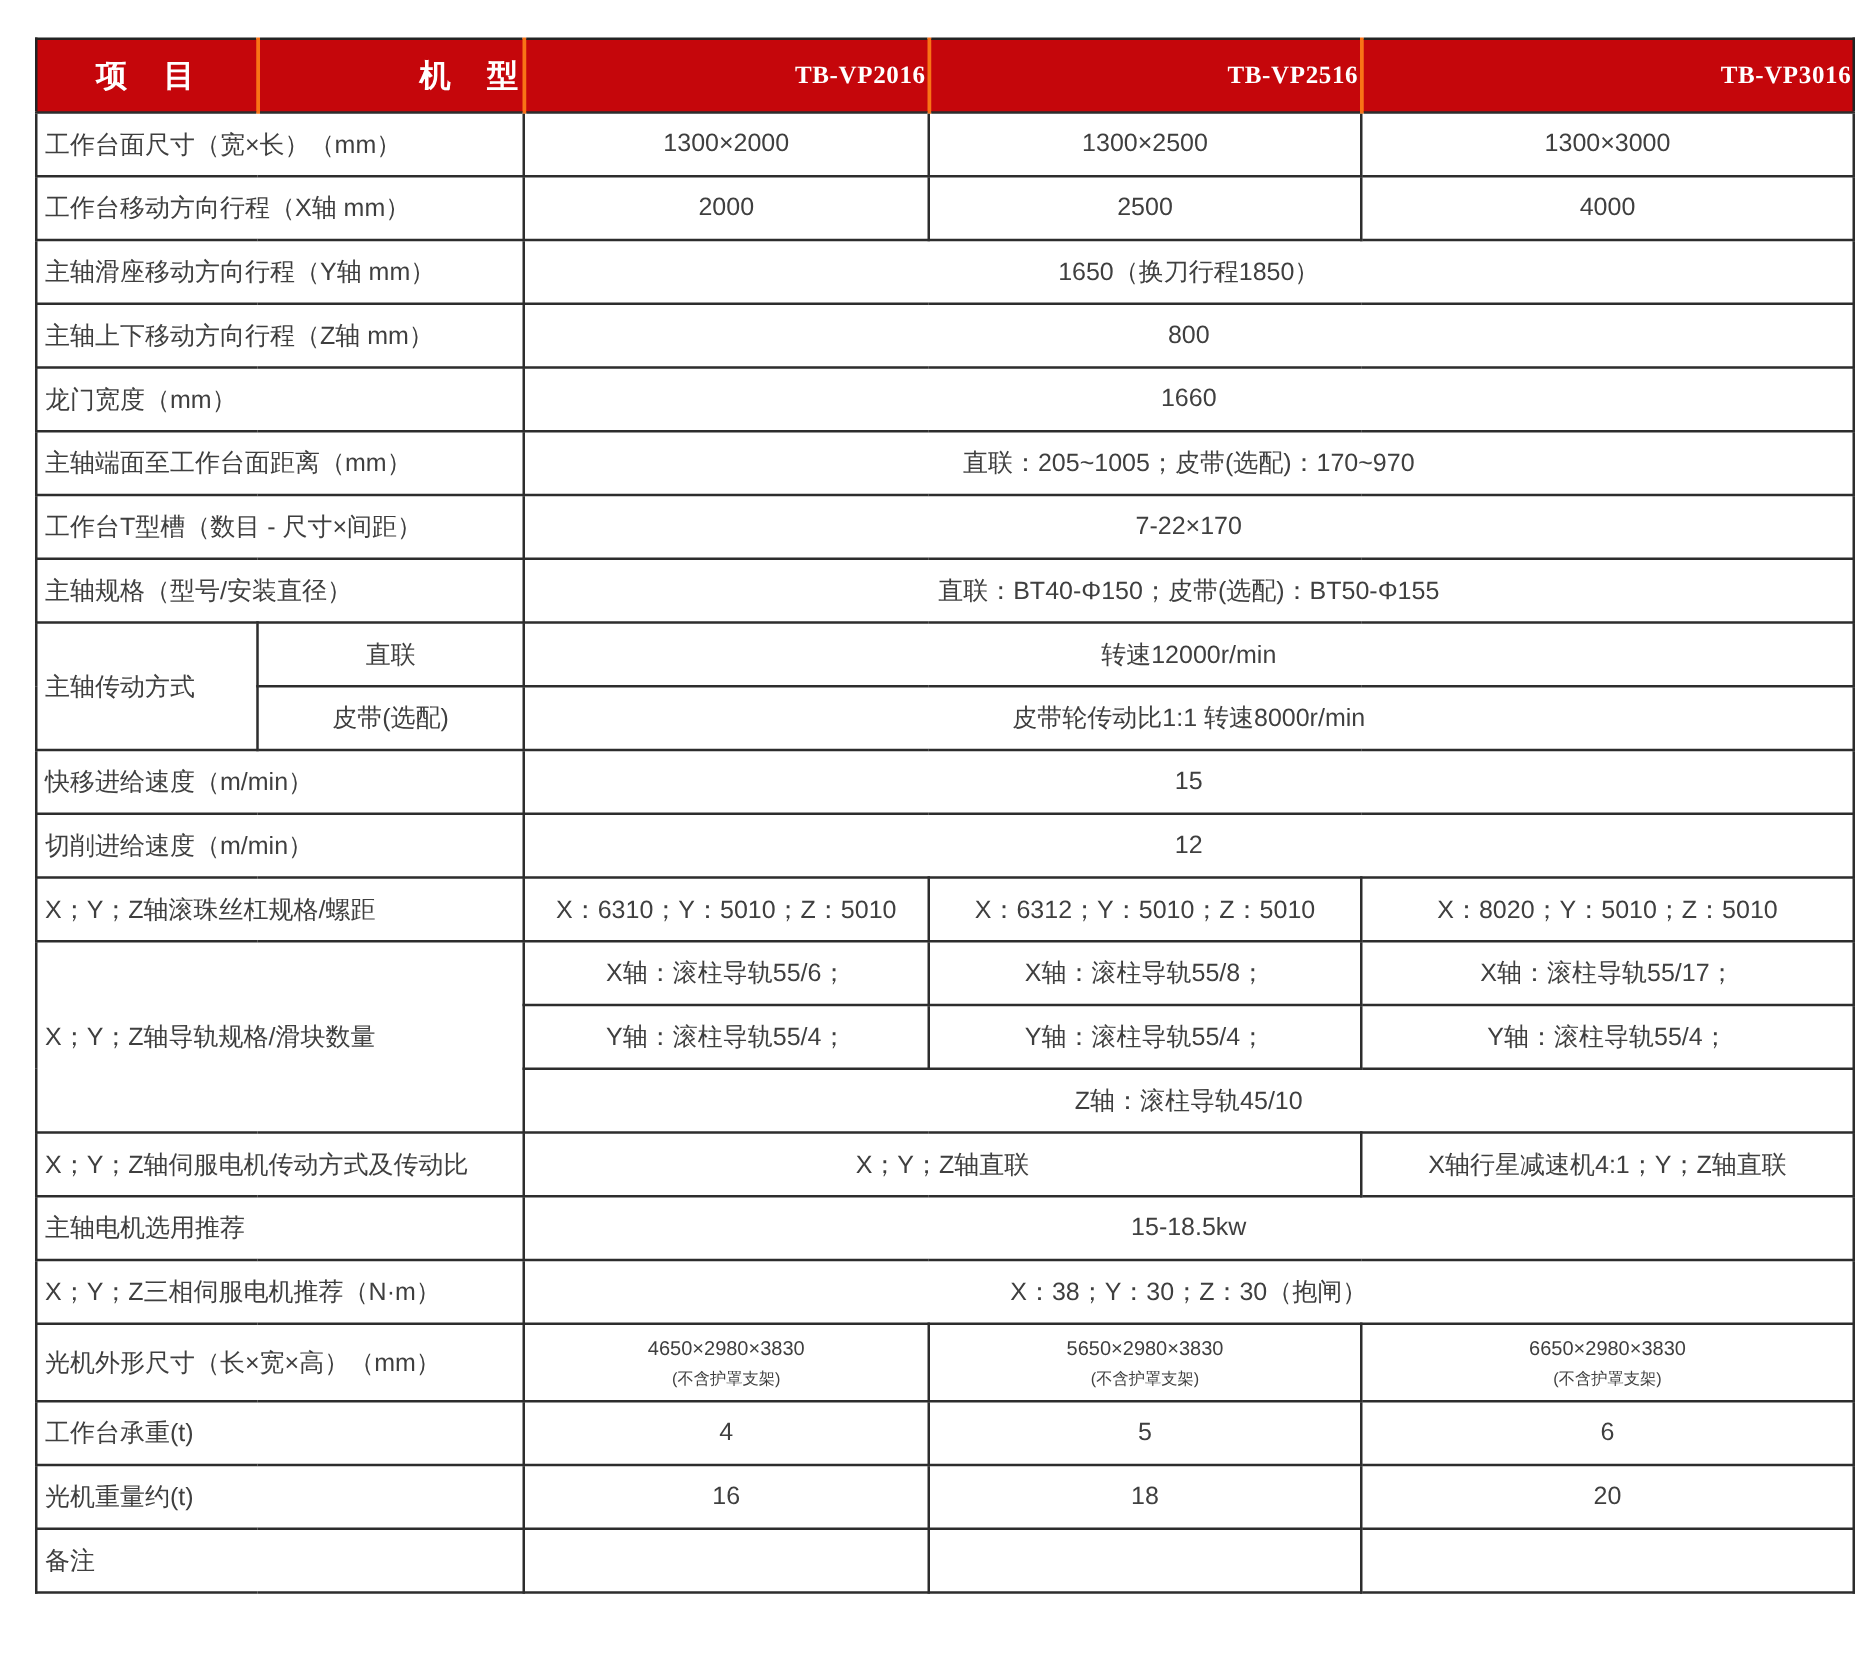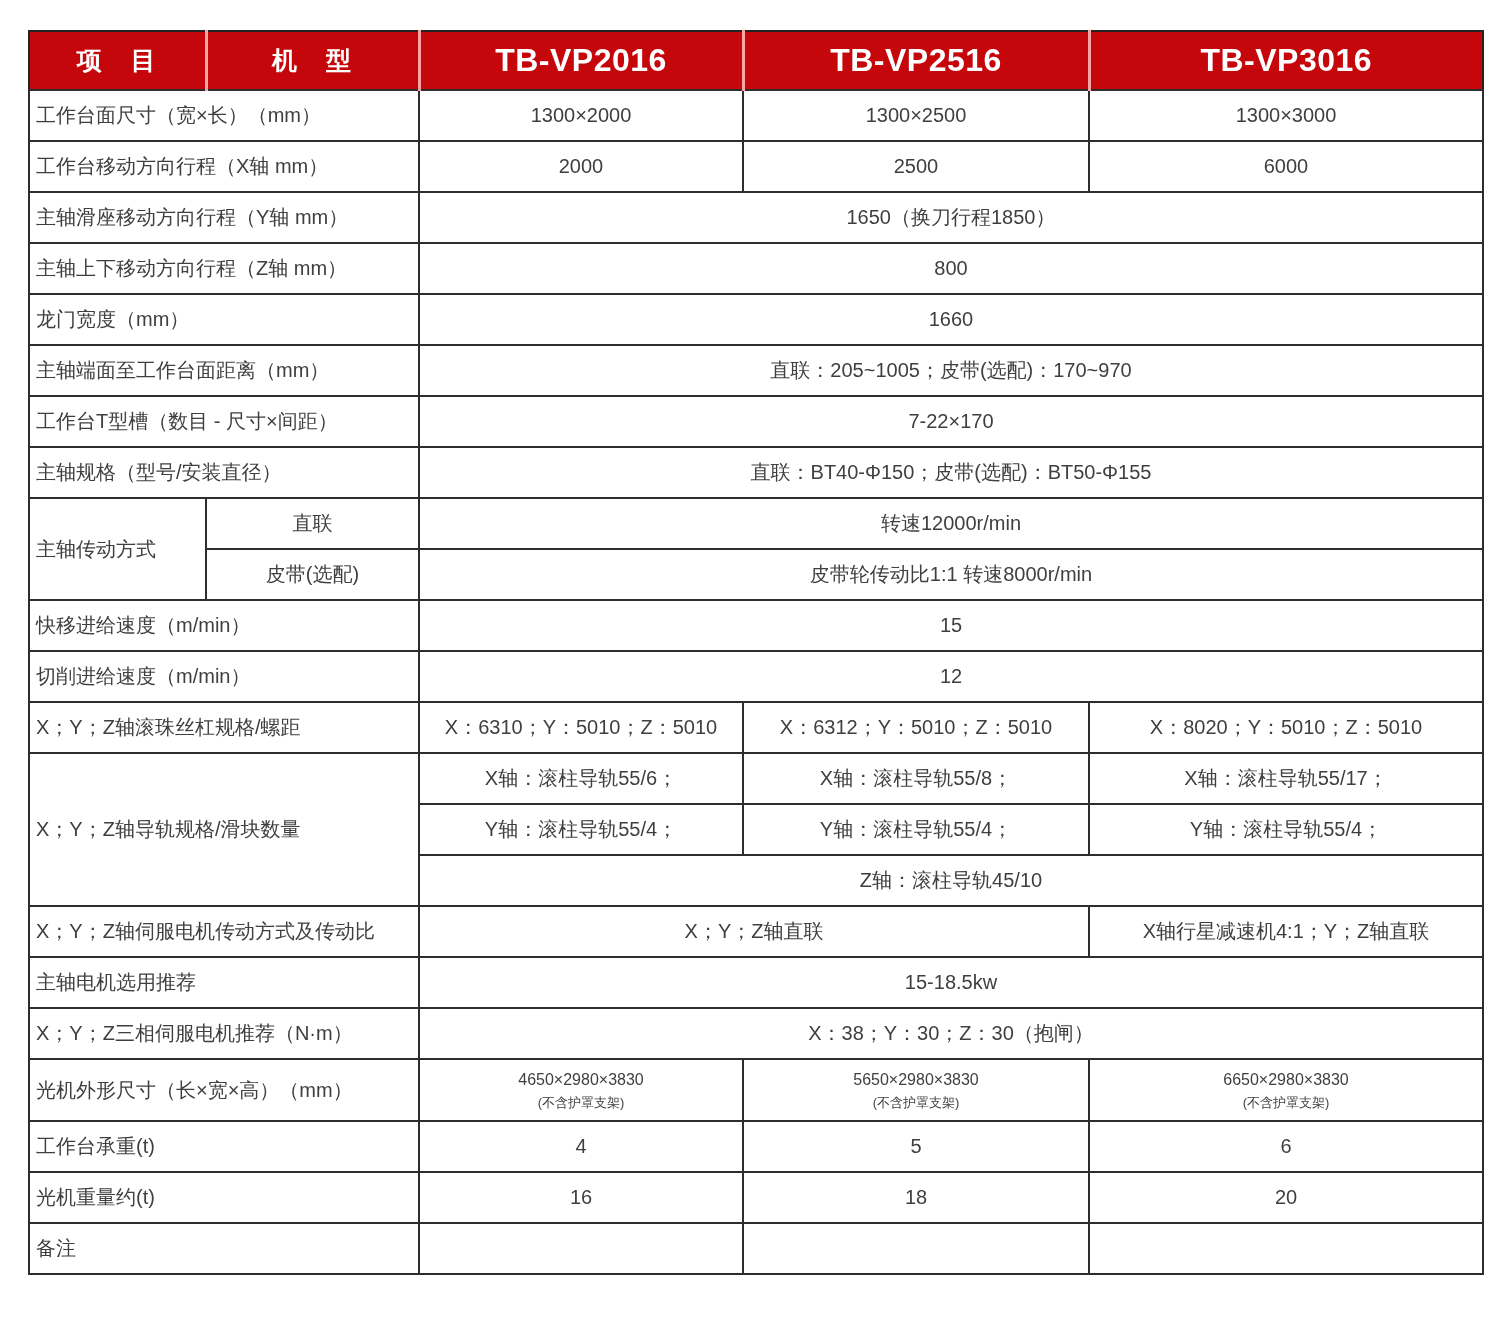--- a/index.html
+++ b/index.html
@@ -22,25 +22,25 @@
   
   thead th {
     background: #C5060B;
     color: #ffffff;
     height: 55px;
     font-weight: bold;
     text-align: center;
     vertical-align: middle;
     border-bottom: 2px solid #2d2d2d;
   }
-  thead th + th { border-left: 3px solid #fca5a5; }
+  thead th + th { border-left: 3px solid #f97316; text-align: right; }
   th.cn-head { font-size: 25px; letter-spacing: 2px; font-family: Liberation Mono, monospace; }
   th.model-head {
-    font-family: Liberation Sans, sans-serif;
-    font-size: 32px;
+    font-family: Liberation Serif, serif;
+    font-size: 20px;
     letter-spacing: 0.5px;
   }
   
   tbody td {
     border: 2px solid #2d2d2d;
     color: #3f3f3f;
     font-size: 20px;
     vertical-align: middle;
     background: #ffffff;
     overflow: hidden;
@@ -82,21 +82,21 @@
     <tr>
       <td class="lbl" colspan="2">工作台面尺寸（宽×长）（mm）</td>
       <td class="val">1300×2000</td>
       <td class="val">1300×2500</td>
       <td class="val">1300×3000</td>
     </tr>
     <tr>
       <td class="lbl" colspan="2">工作台移动方向行程（X轴 mm）</td>
       <td class="val">2000</td>
       <td class="val">2500</td>
-      <td class="val">6000</td>
+      <td class="val">4000</td>
     </tr>
     <tr>
       <td class="lbl" colspan="2">主轴滑座移动方向行程（Y轴 mm）</td>
       <td class="val" colspan="3">1650（换刀行程1850）</td>
     </tr>
     <tr>
       <td class="lbl" colspan="2">主轴上下移动方向行程（Z轴 mm）</td>
       <td class="val" colspan="3">800</td>
     </tr>
     <tr>

